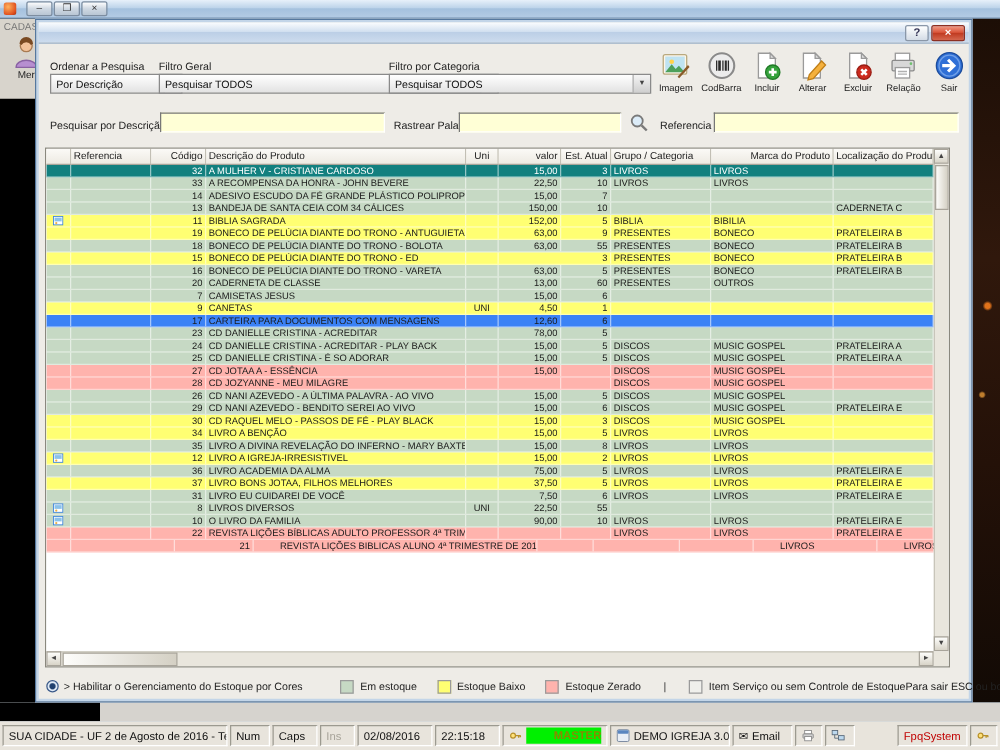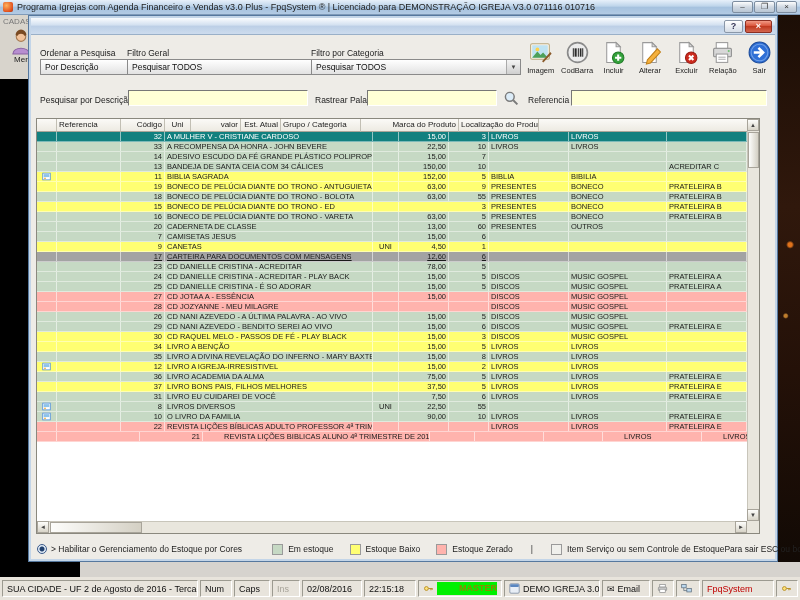--- a/index.html
+++ b/index.html
@@ -111,21 +111,20 @@
   .sicon { display:inline-flex; margin-right:3px; }
   .sicon svg { width:11px; height:11px; }
   .masterbox { flex:1; text-align:right; font-size:9px; font-weight:bold; height:13px; line-height:13px; }
   .fpq { font-size:9px; }
 </style>
 </head>
 <body>
 
 <div class="titlebar">
   <span class="app-ico"></span>
-  <span class="title-text">Programa Igrejas com Agenda Financeiro e Vendas v3.0 Plus - FpqSystem ® | Licenciado para  DEMONSTRAÇÃO IGREJA V3.0 071116 010716</span>
   <span class="winbtns">
     <span class="winbtn">–</span>
     <span class="winbtn">❐</span>
     <span class="winbtn">×</span>
   </span>
 </div>
 
 <div class="bg-left">
   <div class="bg-left-toolbar">
     <div class="bg-menu-text">CADAS</div>
@@ -265,20 +264,21 @@
           <line x1="12.8" y1="12.8" x2="18" y2="18" stroke="#7a7a7a" stroke-width="2.4"></line>
         </svg></span>
     <div class="flabel" style="left:497px; top:60px">Referencia</div>
     <input class="yinput" style="left: 540px; top: 55px; width: 196px;" value="">
 
     <div class="table">
       <div class="thead">
           <div class="hc ac" style="width: 20px;"></div>
           <div class="hc al" style="width: 64px;">Referencia</div>
           <div class="hc ar" style="width: 44px;">Código</div>
+          <div class="hc al" style="width: 208px;">Descrição do Produto</div>
           <div class="hc ac" style="width: 26px;">Uni</div>
           <div class="hc ar" style="width: 50px;">valor</div>
           <div class="hc ar" style="width: 40px;">Est. Atual</div>
           <div class="hc al" style="width: 80px;">Grupo / Categoria</div>
           <div class="hc al" style="width: 98px; text-align: right;">Marca do Produto</div>
           <div class="hc al" style="width: 80px;">Localização do Produto</div>
           <div class="hfill"></div>
         </div>
       <div class="tbody">
           <div class="trow" style="background: rgb(18, 128, 127); color: rgb(255, 255, 255);">
@@ -320,21 +320,21 @@
           <div class="trow" style="background: rgb(198, 217, 196); color: rgb(26, 26, 26);">
             <div class="tc ac" style="width: 20px;"></div>
             <div class="tc al" style="width: 64px;"></div>
             <div class="tc ar" style="width: 44px;">13</div>
             <div class="tc al" style="width: 208px;">BANDEJA DE SANTA CEIA COM 34 CÁLICES</div>
             <div class="tc ac" style="width: 26px;"></div>
             <div class="tc ar" style="width: 50px;">150,00</div>
             <div class="tc ar" style="width: 40px;">10</div>
             <div class="tc al" style="width: 80px;"></div>
             <div class="tc al" style="width: 98px;"></div>
-            <div class="tc al" style="width: 80px;">ACREDITAR C</div>
+            <div class="tc al" style="width: 80px;">CADERNETA C</div>
           </div>
           <div class="trow" style="background: rgb(255, 255, 114); color: rgb(26, 26, 26);">
             <div class="tc ac" style="width: 20px;">
               <svg viewBox="0 0 12 12">
                 <rect x="1" y="1.5" width="10" height="9" fill="#fff" stroke="#4488dd"></rect>
                 <rect x="2.2" y="2.8" width="7.6" height="4" fill="#8cc2ea"></rect>
                 <circle cx="4" cy="8.6" r="1.2" fill="#f0b040"></circle>
               </svg>
             </div>
             <div class="tc al" style="width: 64px;"></div>
@@ -424,21 +424,21 @@
             <div class="tc al" style="width: 64px;"></div>
             <div class="tc ar" style="width: 44px;">9</div>
             <div class="tc al" style="width: 208px;">CANETAS</div>
             <div class="tc ac" style="width: 26px;">UNI</div>
             <div class="tc ar" style="width: 50px;">4,50</div>
             <div class="tc ar" style="width: 40px;">1</div>
             <div class="tc al" style="width: 80px;"></div>
             <div class="tc al" style="width: 98px;"></div>
             <div class="tc al" style="width: 80px;"></div>
           </div>
-          <div class="trow" style="background: #a3a3a3; color: rgb(26, 26, 26); text-decoration: underline;">
+          <div class="trow" style="background: #3b82f6; color: rgb(26, 26, 26);">
             <div class="tc ac" style="width: 20px;"></div>
             <div class="tc al" style="width: 64px;"></div>
             <div class="tc ar" style="width: 44px;">17</div>
             <div class="tc al" style="width: 208px;">CARTEIRA PARA DOCUMENTOS COM MENSAGENS</div>
             <div class="tc ac" style="width: 26px;"></div>
             <div class="tc ar" style="width: 50px;">12,60</div>
             <div class="tc ar" style="width: 40px;">6</div>
             <div class="tc al" style="width: 80px;"></div>
             <div class="tc al" style="width: 98px;"></div>
             <div class="tc al" style="width: 80px;"></div>
@@ -590,21 +590,21 @@
             <div class="tc ar" style="width: 50px;">75,00</div>
             <div class="tc ar" style="width: 40px;">5</div>
             <div class="tc al" style="width: 80px;">LIVROS</div>
             <div class="tc al" style="width: 98px;">LIVROS</div>
             <div class="tc al" style="width: 80px;">PRATELEIRA E</div>
           </div>
           <div class="trow" style="background: rgb(255, 255, 114); color: rgb(26, 26, 26);">
             <div class="tc ac" style="width: 20px;"></div>
             <div class="tc al" style="width: 64px;"></div>
             <div class="tc ar" style="width: 44px;">37</div>
-            <div class="tc al" style="width: 208px;">LIVRO BONS PAIS, FILHOS MELHORES</div>
+            <div class="tc al" style="width: 208px;">LIVRO BONS JOTAA, FILHOS MELHORES</div>
             <div class="tc ac" style="width: 26px;"></div>
             <div class="tc ar" style="width: 50px;">37,50</div>
             <div class="tc ar" style="width: 40px;">5</div>
             <div class="tc al" style="width: 80px;">LIVROS</div>
             <div class="tc al" style="width: 98px;">LIVROS</div>
             <div class="tc al" style="width: 80px;">PRATELEIRA E</div>
           </div>
           <div class="trow" style="background: rgb(198, 217, 196); color: rgb(26, 26, 26);">
             <div class="tc ac" style="width: 20px;"></div>
             <div class="tc al" style="width: 64px;"></div>
@@ -759,21 +759,21 @@
   </div>
   <div class="seg" style="width:24px">
     <span class="sicon">
         <svg viewBox="0 0 16 16">
           <rect x="1" y="2" width="6.5" height="5" fill="#bcd8ee" stroke="#556677"></rect>
           <rect x="8.5" y="8" width="6.5" height="5" fill="#bcd8ee" stroke="#556677"></rect>
           <path d="M4 7 v4 h4.5" fill="none" stroke="#556677"></path>
         </svg>
       </span>
   </div>
-  <div class="seg fpq" style="width: 72px; color: rgb(192, 0, 0);">FpqSystem</div>
+  <div class="seg fpq" style="width: 56px; color: rgb(192, 0, 0); margin-left: 32px;">FpqSystem</div>
   <div class="seg" style="width:22px">
     <span class="sicon">
         <svg viewBox="0 0 16 16">
           <circle cx="5" cy="8" r="2.8" fill="#ffe27a" stroke="#b8912a" stroke-width="1.4"></circle>
           <path d="M7.8 8 H14 M11.5 8 v2.6 M13.5 8 v1.8" stroke="#b8912a" stroke-width="1.6" fill="none"></path>
         </svg>
       </span>
   </div>
 </div>
 

